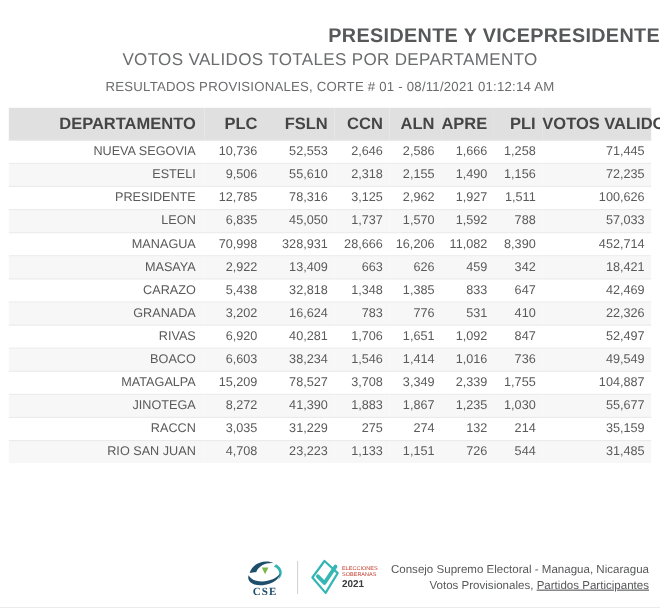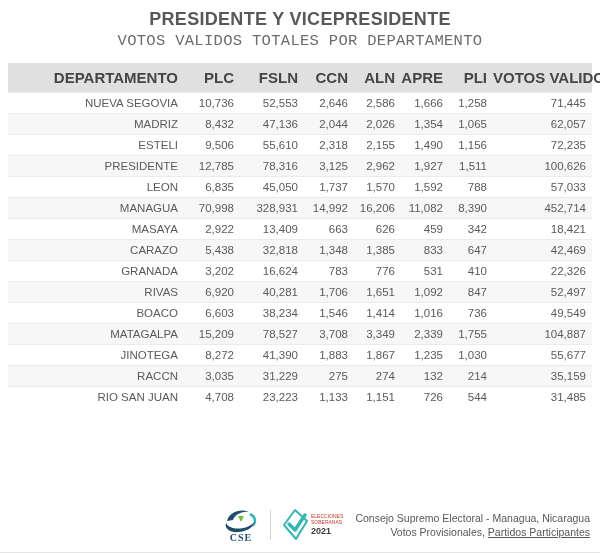--- a/index.html
+++ b/index.html
@@ -2,26 +2,26 @@
 <html><head>
 <meta charset="utf-8">
 <style>
   html,body { margin:0; padding:0; background:#ffffff; }
   .page {
     position:relative; width:600px; height:553px; box-sizing:border-box;
     background:#ffffff; border-bottom:1px solid #e5e5e5;
     font-family:"Liberation Sans", sans-serif; overflow:hidden;
   }
   .title {
-    padding-top:9px; text-align:center;
+    padding-top:22px; text-align:right;
     font-size:18px; line-height:21px; font-weight:bold; color:#57585a; letter-spacing:0.3px;
   }
   .subtitle {
     margin-top:2px; text-align:center;
-    font-size:15.5px; line-height:19px; color:#6b6c6e; letter-spacing:0.3px;font-family:Liberation Mono, monospace;
+    font-size:15.5px; line-height:19px; color:#6b6c6e; letter-spacing:0.3px;
   }
   .meta {
     margin-top:8px; text-align:center;
     font-size:12px; line-height:14px; color:#6b6c6e; letter-spacing:0.2px;
   }
   table.results {
     width:584px; margin:12px 8px 0 8px; border-collapse:collapse; table-layout:fixed;
   }
   table.results th {
     background:#e0e0e0; color:#454545; font-size:15px; font-weight:bold;
@@ -50,20 +50,21 @@
     font-family:"Liberation Serif", serif; font-weight:bold;
   }
 </style>
 </head>
 <body>
 
 <div class="page">
 
   <div class="title">PRESIDENTE Y VICEPRESIDENTE</div>
   <div class="subtitle">VOTOS VALIDOS TOTALES POR DEPARTAMENTO</div>
+  <div class="meta">RESULTADOS PROVISIONALES, CORTE # 01 - 08/11/2021 01:12:14 AM</div>
 
   <table class="results">
     <colgroup>
       <col style="width:178px">
         <col style="width:54px">
         <col style="width:64px">
         <col style="width:50px">
       <col style="width:47px">
         <col style="width:48px">
         <col style="width:44px">
@@ -86,30 +87,20 @@
           <td>NUEVA SEGOVIA</td>
           <td>10,736</td>
           <td>52,553</td>
           <td>2,646</td>
           <td>2,586</td>
           <td>1,666</td>
           <td>1,258</td>
           <td>71,445</td>
         </tr>
         <tr>
-          <td>MADRIZ</td>
-          <td>8,432</td>
-          <td>47,136</td>
-          <td>2,044</td>
-          <td>2,026</td>
-          <td>1,354</td>
-          <td>1,065</td>
-          <td>62,057</td>
-        </tr>
-        <tr>
           <td>ESTELI</td>
           <td>9,506</td>
           <td>55,610</td>
           <td>2,318</td>
           <td>2,155</td>
           <td>1,490</td>
           <td>1,156</td>
           <td>72,235</td>
         </tr>
         <tr>
@@ -129,21 +120,21 @@
           <td>1,737</td>
           <td>1,570</td>
           <td>1,592</td>
           <td>788</td>
           <td>57,033</td>
         </tr>
         <tr>
           <td>MANAGUA</td>
           <td>70,998</td>
           <td>328,931</td>
-          <td>14,992</td>
+          <td>28,666</td>
           <td>16,206</td>
           <td>11,082</td>
           <td>8,390</td>
           <td>452,714</td>
         </tr>
         <tr>
           <td>MASAYA</td>
           <td>2,922</td>
           <td>13,409</td>
           <td>663</td>

